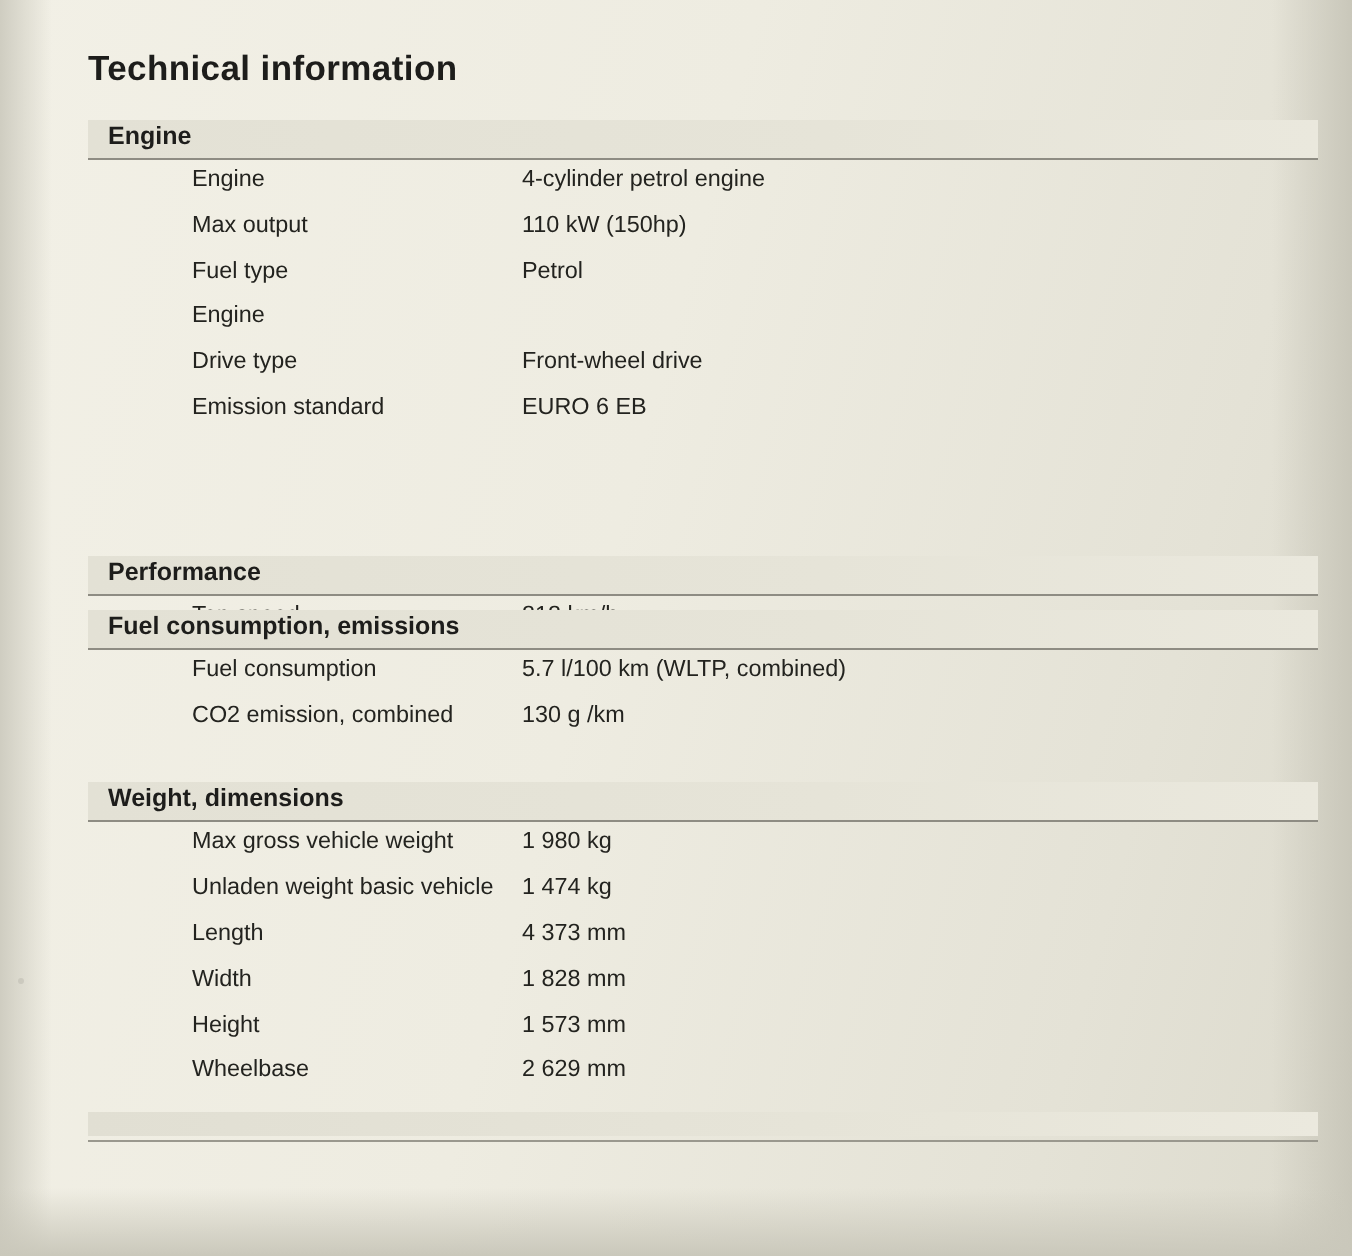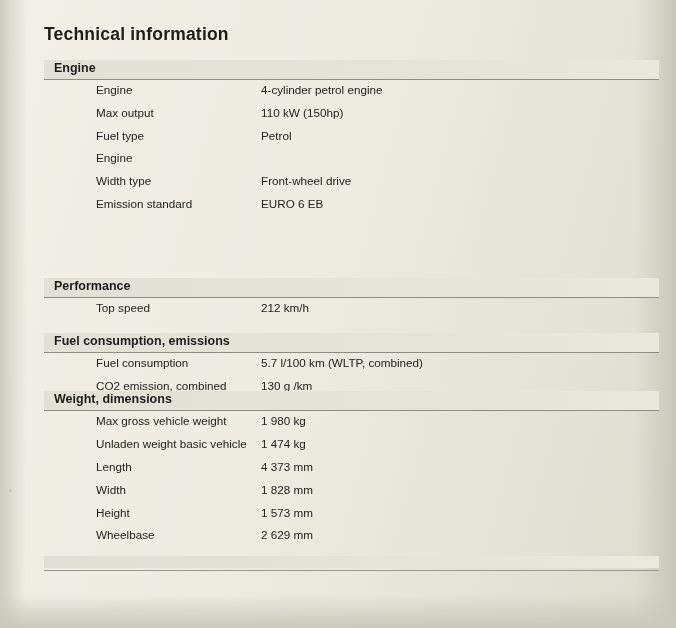--- a/index.html
+++ b/index.html
@@ -143,38 +143,38 @@
             <div class="v">110 kW (150hp)</div>
           </div>
           <div class="row">
             <div class="k">Fuel type</div>
             <div class="v">Petrol</div>
           </div>
           <div class="row">
             <div class="k">Engine</div>
           </div>
           <div class="row">
-            <div class="k">Width type</div>
+            <div class="k">Drive type</div>
             <div class="v">Front-wheel drive</div>
           </div>
           <div class="row">
             <div class="k">Emission standard</div>
             <div class="v">EURO 6 EB</div>
           </div>
         </div>
         <div class="section" style="top: 278px;">
           <div class="section-head">
             <div class="section-label">Performance</div>
           </div>
           <div class="row">
             <div class="k">Top speed</div>
             <div class="v">212 km/h</div>
           </div>
         </div>
-        <div class="section" style="top: 333px;">
+        <div class="section" style="top: 305px;">
           <div class="section-head">
             <div class="section-label">Fuel consumption, emissions</div>
           </div>
           <div class="row">
             <div class="k">Fuel consumption</div>
             <div class="v">5.7 l/100 km (WLTP, combined)</div>
           </div>
           <div class="row">
             <div class="k">CO2 emission, combined</div>
             <div class="v"> 130 g /km</div>

